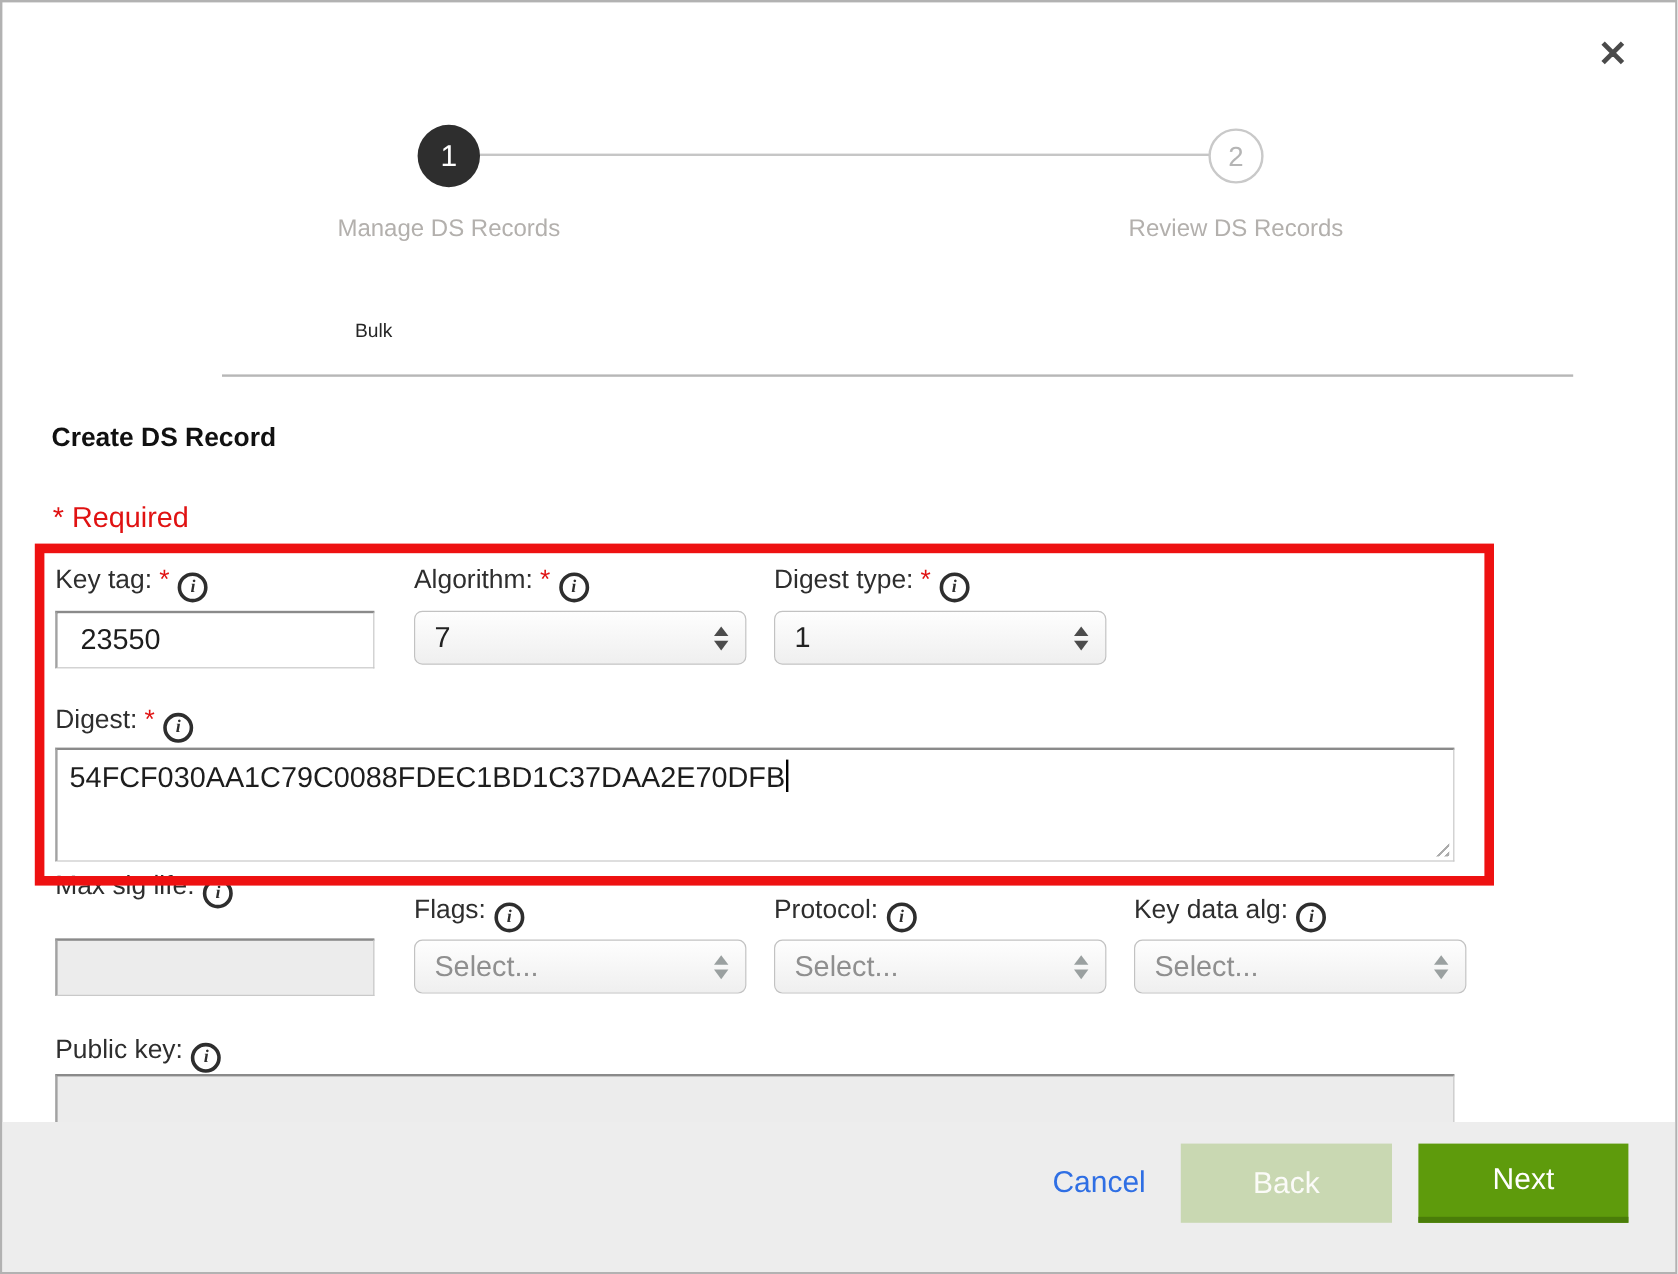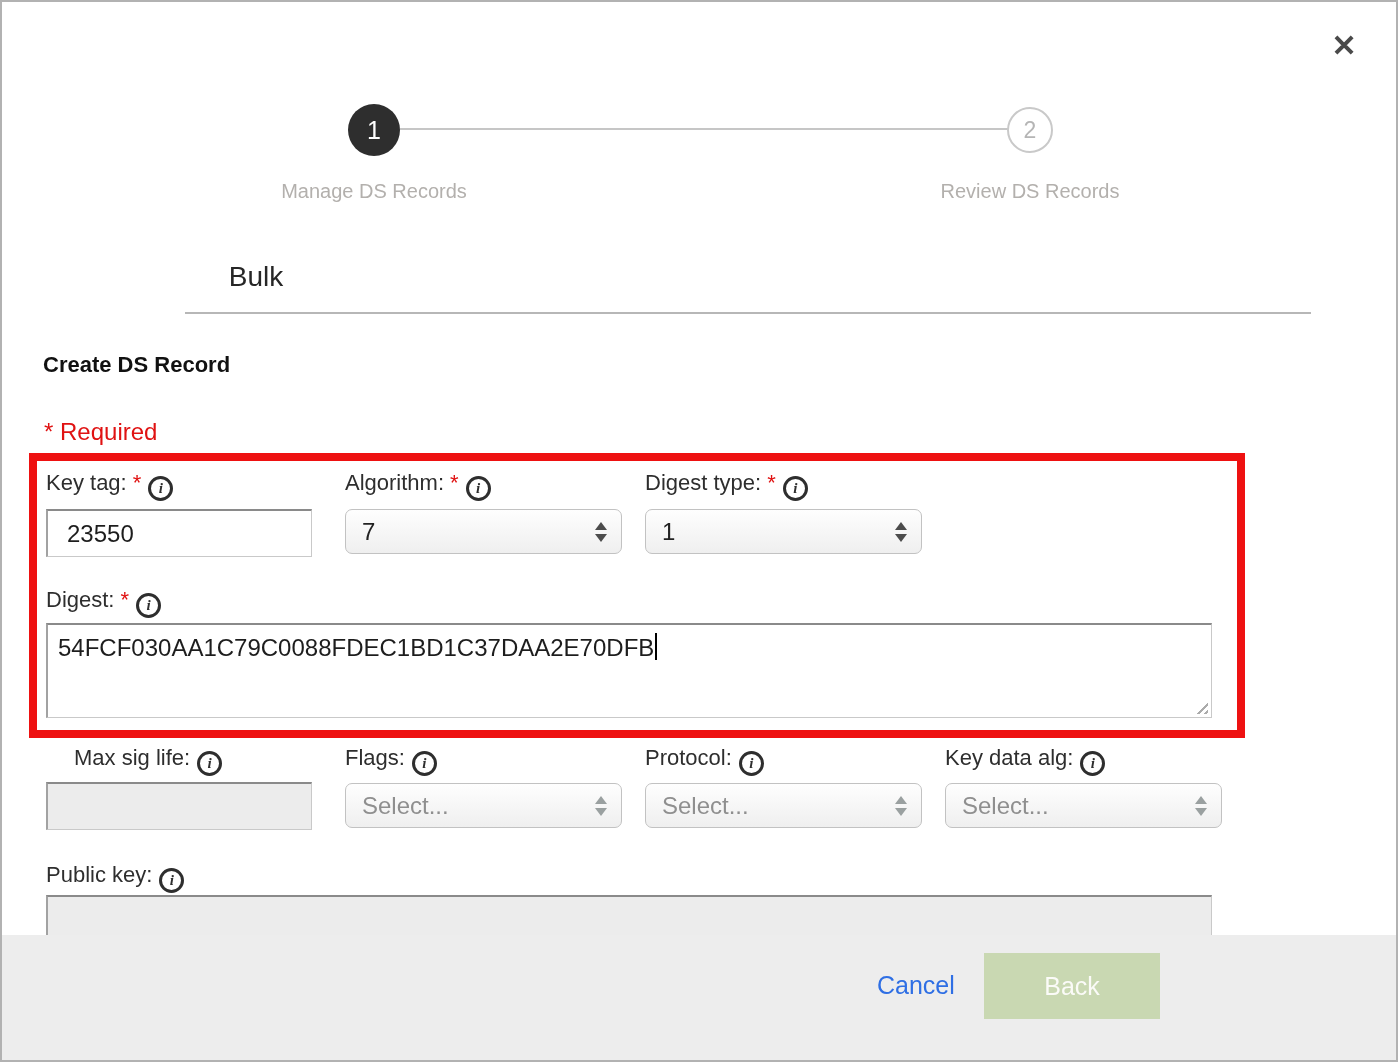--- a/index.html
+++ b/index.html
@@ -30,21 +30,21 @@
   .step-label.s1{left:250px; width:244px;}
   .step-label.s2{left:915px; width:226px;}
   
   .tab-single{
     position:absolute; left:44px; top:238px; width:139px; height:73px; box-sizing:border-box;
     background:#fff; border:1px solid #c7c7c7; border-bottom:none;
     font-size:24px; color:#4a4a4a; text-align:center; line-height:73px; cursor:default;
   }
   .tab-bulk{
     position:absolute; left:183px; top:238px; width:142px; height:73px;
-    font-size:28px; color:#262626; text-align:center; line-height:73px; cursor:pointer;
+    font-size:16px; color:#262626; text-align:right; line-height:73px; cursor:pointer;
   }
   .tab-underline{position:absolute; left:183px; top:310px; width:1126px; height:2px; background:#b7b7b7;}
   
   .heading{position:absolute; left:41px; top:350px; font-size:22px; font-weight:bold; color:#111;}
   .required-note{position:absolute; left:42px; top:416px; font-size:24px; color:#e01212;}
   
   .red-box{
     position:absolute; left:27px; top:451px; width:1216px; height:285px; box-sizing:border-box;
     border:8px solid #ee1111; pointer-events:none; z-index:4;
   }
@@ -157,21 +157,21 @@
   </div>
 
   <div class="field-label" style="left:44px; top:585px;">
     <span>Digest:</span><span class="req">*</span><span class="info-icon">i</span>
   </div>
   <div class="textarea" style="left:44px; top:621px; width:1166px; height:95px;">
     <span>54FCF030AA1C79C0088FDEC1BD1C37DAA2E70DFB</span><span class="caret"></span>
     <span class="resize-grip"></span>
   </div>
 
-  <div class="field-label" style="left:44px; top:743px;margin-left:28px;">
+  <div class="field-label" style="left:44px; top:723px;">
     <span>Max sig life:</span><span class="info-icon">i</span>
   </div>
   <div class="field-label" style="left:343px; top:743px;">
     <span>Flags:</span><span class="info-icon">i</span>
   </div>
   <div class="field-label" style="left:643px; top:743px;">
     <span>Protocol:</span><span class="info-icon">i</span>
   </div>
   <div class="field-label" style="left:943px; top:743px;">
     <span>Key data alg:</span><span class="info-icon">i</span>
@@ -203,15 +203,16 @@
   <div class="field-label" style="left:44px; top:860px;">
     <span>Public key:</span><span class="info-icon">i</span>
   </div>
   <div class="textarea disabled" style="left:44px; top:893px; width:1166px; height:70px;">
     <span></span>
   </div>
 
   <div class="footer">
     <button class="cancel-link">Cancel</button>
     <button class="back-btn">Back</button>
+    <button class="next-btn">Next</button>
   </div>
 
 </div>
 
 </body></html>

